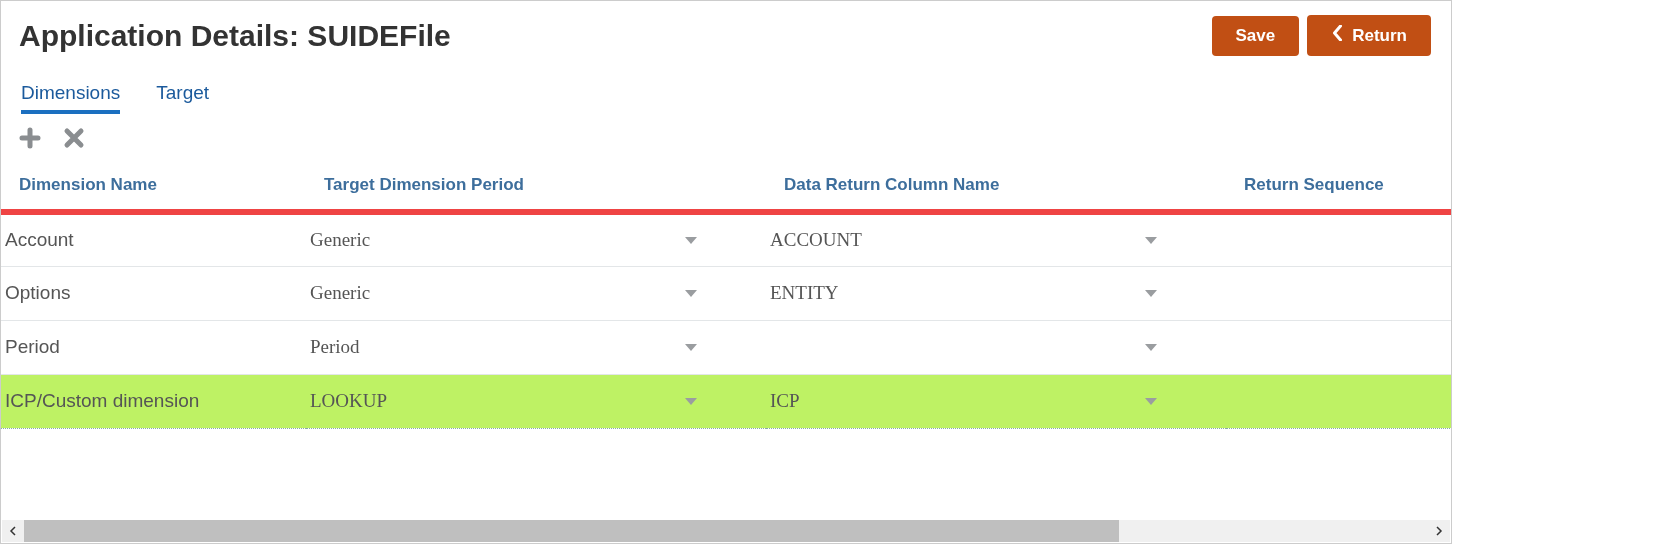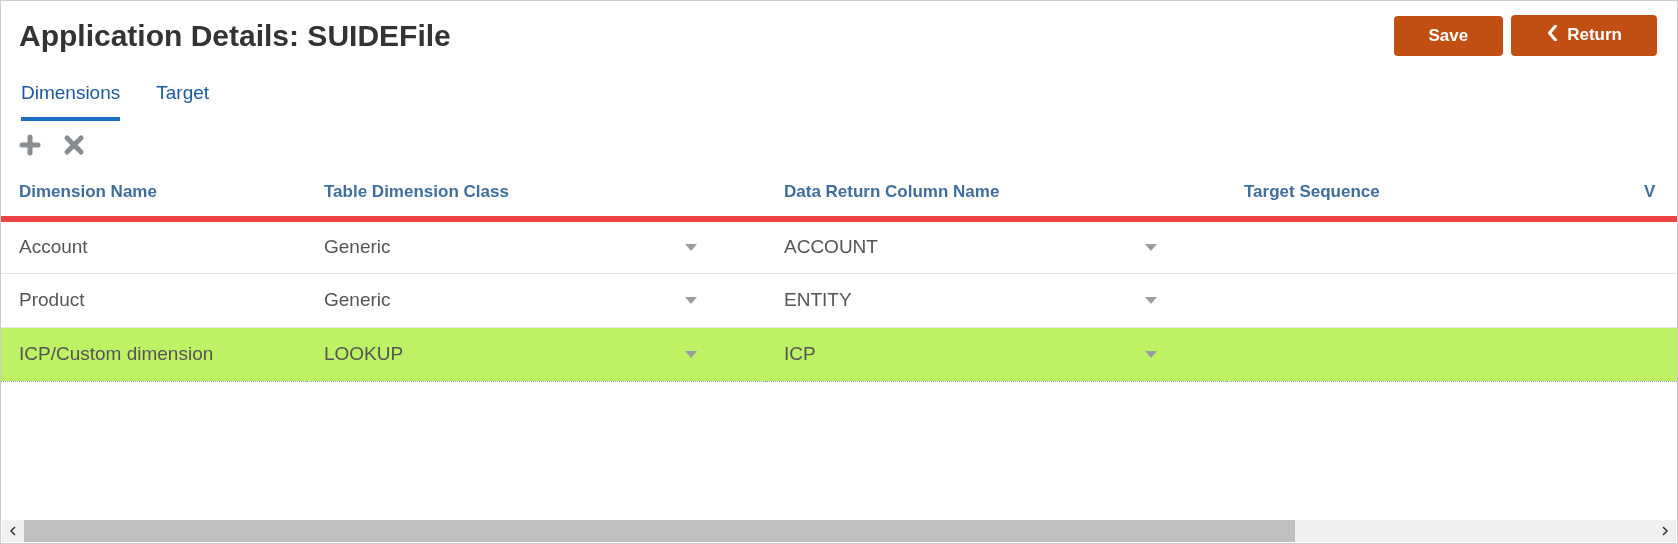--- a/index.html
+++ b/index.html
@@ -4,62 +4,62 @@
 <style>
   * { box-sizing: border-box; }
   html, body {
     margin: 0; padding: 0;
     font-family: "Helvetica Neue", Arial, sans-serif;
     font-size: 16px;
     color: #333;
     background: #fff;
   }
   .app-panel {
-    width: 1678px;
+    width: 1452px;
     height: 544px;
     border: 1px solid #ccc;
     position: relative;
     overflow: hidden;
   }
   .header-row {
     display: flex;
     align-items: center;
     padding: 14px 20px 4px 18px;
   }
   .page-title {
     font-size: 30px;
     font-weight: 700;
     color: #333;
     flex: 1;
   }
   .btn {
     background: #c14f14;
     color: #fff;
     border: none;
-    padding: 10px 35px;
+    padding: 10px 24px;
     font-size: 17px;
     font-weight: 700;
     border-radius: 4px;
     margin-left: 8px;
     cursor: pointer;
     display: inline-flex;
-    align-items: flex-start;
+    align-items: flex-end;
     gap: 8px;
   }
   .chevron-left {
     display:inline-block;
   }
   .tabs {
     display: flex;
     gap: 36px;
     padding: 22px 20px 0 20px;
     border-bottom: 1px solid #fff;
   }
   .tab {
-    padding: 0 0 13px 0;
+    padding: 0 0 6px 0;
     font-size: 19px;
     color: #1b5a9c;
     cursor: pointer;
     font-weight: 400;
   }
   .tab.active {
     border-bottom: 4px solid #1b6fc0;
     font-weight: 500;
   }
   .toolbar {
@@ -82,38 +82,39 @@
   table.dim-table th {
     text-align: left;
     font-size: 17px;
     font-weight: 700;
     color: #3d6e9c;
     padding: 14px 8px 14px 18px;
     border-bottom: 6px solid #ef4444;
     cursor: pointer;
   }
   table.dim-table td {
-    padding: 0 8px 0 18px;
+    padding: 0 8px 0 4px;
     height: 54px;
     font-size: 19px;
     color: #555;
     border-bottom: 1px solid #e3e6e8;
     vertical-align: middle;
   }
   tr.row td { background: #fff; }
   tr.row.selected td {
     background: #bef264;
     border-top: 1px dotted #8aa;
     border-bottom: 1px dotted #8aa;
   }
   .cell-dd {
     display: flex;
     align-items: center;
     justify-content: space-between;
     padding-right: 60px;
+    font-family: Liberation Serif, serif;
   }
   .caret {
     display:inline-block;
     color:#999;
   }
   .hscroll {
     position: absolute;
     left: 1px; right: 1px; bottom: 1px;
     height: 22px;
     background: #f0f0f0;
@@ -189,23 +190,23 @@
       <colgroup>
         <col class="col-dim">
           <col class="col-cls">
           <col class="col-dtc">
           <col class="col-seq">
           <col class="col-end">
       </colgroup>
       <thead>
         <tr>
           <th>Dimension Name</th>
-          <th>Table Dimension Class</th>
+          <th>Target Dimension Period</th>
           <th>Data Return Column Name</th>
-          <th>Target Sequence</th>
+          <th>Return Sequence</th>
           <th class="col-end">V</th>
         </tr>
       </thead>
       <tbody id="tbody">
           <tr class="row">
             <td><span>Account</span></td>
             <td>
               <div class="cell-dd">
                 <span>Generic</span>
                 <span class="caret"><svg width="14" height="10" viewBox="0 0 14 10">
@@ -218,32 +219,53 @@
                 <span>ACCOUNT</span>
                 <span class="caret"><svg width="14" height="10" viewBox="0 0 14 10">
                     <path d="M1 1 L7 8 L13 1 Z" fill="#9a9da0"></path>
                   </svg></span>
               </div>
             </td>
             <td><span></span></td>
             <td class="col-end"></td>
           </tr>
           <tr class="row">
-            <td><span>Product</span></td>
+            <td><span>Options</span></td>
             <td>
               <div class="cell-dd">
                 <span>Generic</span>
                 <span class="caret"><svg width="14" height="10" viewBox="0 0 14 10">
                     <path d="M1 1 L7 8 L13 1 Z" fill="#9a9da0"></path>
                   </svg></span>
               </div>
             </td>
             <td>
               <div class="cell-dd">
                 <span>ENTITY</span>
+                <span class="caret"><svg width="14" height="10" viewBox="0 0 14 10">
+                    <path d="M1 1 L7 8 L13 1 Z" fill="#9a9da0"></path>
+                  </svg></span>
+              </div>
+            </td>
+            <td><span></span></td>
+            <td class="col-end"></td>
+          </tr>
+          <tr class="row">
+            <td><span>Period</span></td>
+            <td>
+              <div class="cell-dd">
+                <span>Period</span>
+                <span class="caret"><svg width="14" height="10" viewBox="0 0 14 10">
+                    <path d="M1 1 L7 8 L13 1 Z" fill="#9a9da0"></path>
+                  </svg></span>
+              </div>
+            </td>
+            <td>
+              <div class="cell-dd">
+                <span></span>
                 <span class="caret"><svg width="14" height="10" viewBox="0 0 14 10">
                     <path d="M1 1 L7 8 L13 1 Z" fill="#9a9da0"></path>
                   </svg></span>
               </div>
             </td>
             <td><span></span></td>
             <td class="col-end"></td>
           </tr>
           <tr class="row selected">
             <td><span>ICP/Custom dimension</span></td>

